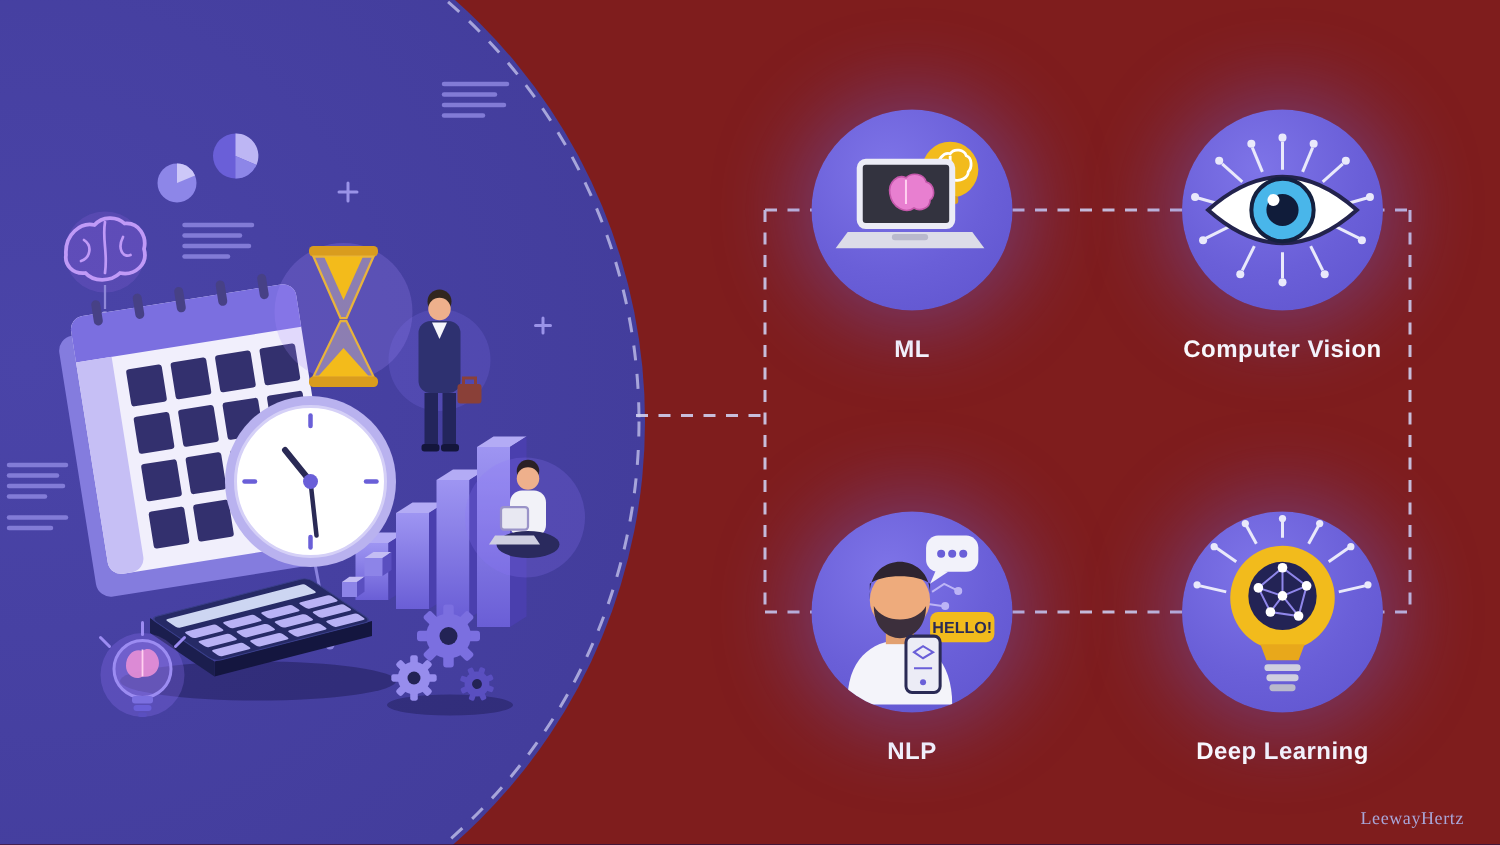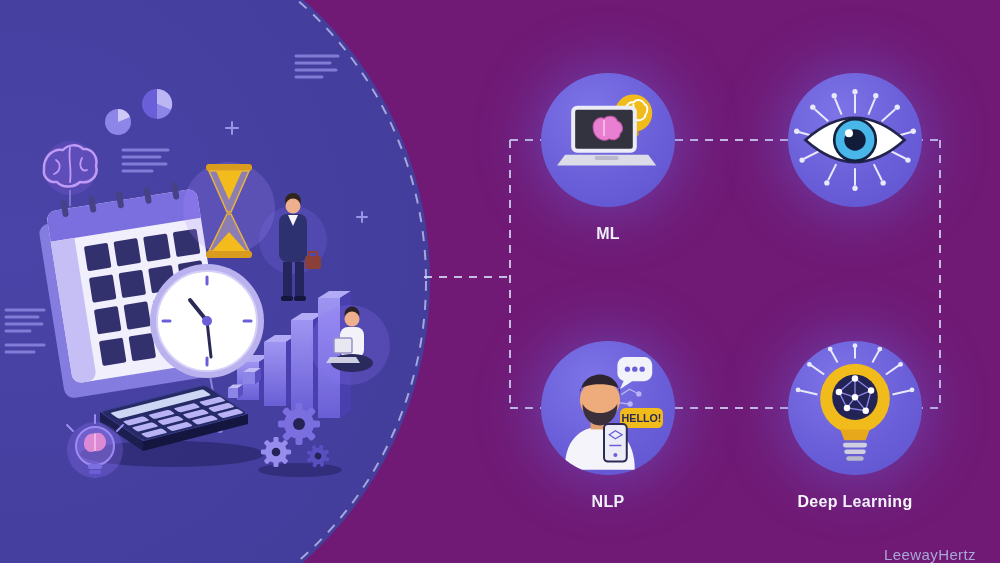--- a/index.html
+++ b/index.html
@@ -1,36 +1,36 @@
 <!DOCTYPE html>
 <html><head>
 <meta charset="utf-8">
 <style>
   * { box-sizing: border-box; }
   html, body { margin: 0; padding: 0; background: #14134f; }
   .stage {
     position: relative; width: 1000px; height: 563px;
-    background: #701a75; overflow: hidden;
+    background: #7f1d1d; overflow: hidden;
     font-family: "Liberation Sans", sans-serif;
   }
   .bg-svg { position: absolute; left: 0; top: 0; width: 1000px; height: 563px; }
   .node { position: absolute; width: 200px; display: flex; flex-direction: column; align-items: center; }
   .node-circle {
     width: 134px; height: 134px; border-radius: 50%; overflow: hidden; position: relative;
     background: radial-gradient(circle at 38% 30%, #7e74e8 0%, #6a5fd8 55%, #5e53cd 100%);
     box-shadow: 0 0 55px 10px rgba(106,95,216,0.45);
   }
   .node-circle svg { position: absolute; left: 0; top: 0; width: 134px; height: 134px; }
   .node-label {
     margin-top: 18px; color: #ffffff; font-size: 16px; font-weight: bold;
     letter-spacing: 0.3px; text-align: center; white-space: nowrap;
   }
   .watermark {
-    position: absolute; right: 24px; bottom: 0;
-    font-family: Liberation Sans, sans-serif; font-size: 15px; color: #a9a6d8;
+    position: absolute; right: 24px; bottom: 10px;
+    font-family: Liberation Serif, serif; font-size: 12px; color: #a9a6d8;
     letter-spacing: 0.4px;
   }
 </style>
 </head>
 <body>
 
 <div class="stage">
 
   <svg class="bg-svg" viewBox="0 0 1000 563">
     <defs>
@@ -347,20 +347,21 @@
           <circle cx="29" cy="82" r="2"></circle>
             <circle cx="71" cy="82" r="2"></circle>
           <circle cx="50" cy="86" r="2"></circle>
         </g>
         <path d="M13 50 Q 50 17 87 50 Q 50 83 13 50 Z" fill="#ffffff" stroke="#23234d" stroke-width="2"></path>
         <circle cx="50" cy="50" r="15.5" fill="#49b6ea" stroke="#14203f" stroke-width="2"></circle>
         <circle cx="50" cy="50" r="8" fill="#101c3a"></circle>
         <circle cx="45.5" cy="45" r="3" fill="#ffffff"></circle>
       </svg>
     </div>
+    <div class="node-label">Computer Vision</div>
   </div>
 
   <div class="node" style="left:755px; top:341px;">
     <div class="node-circle">
       <svg viewBox="0 0 100 100">
         <g stroke="#e9e9fb" stroke-width="1.5" fill="none">
           <path d="M50 13 V 4"></path>
             <path d="M37 16 L32 7"></path>
             <path d="M63 16 L68 7"></path>
           <path d="M27 25 L17 18"></path>

